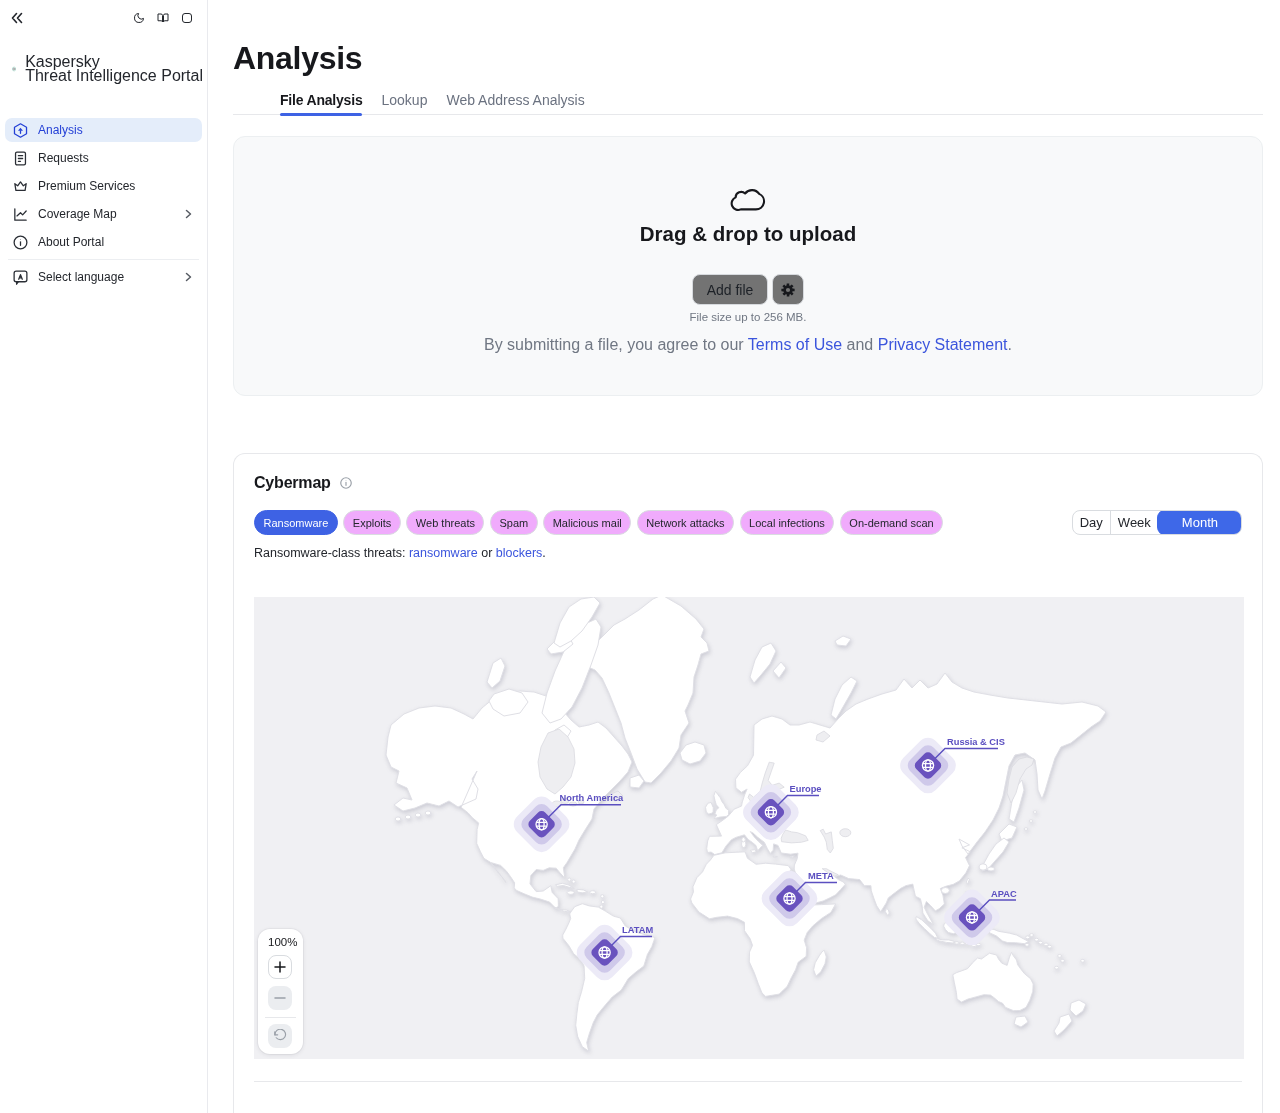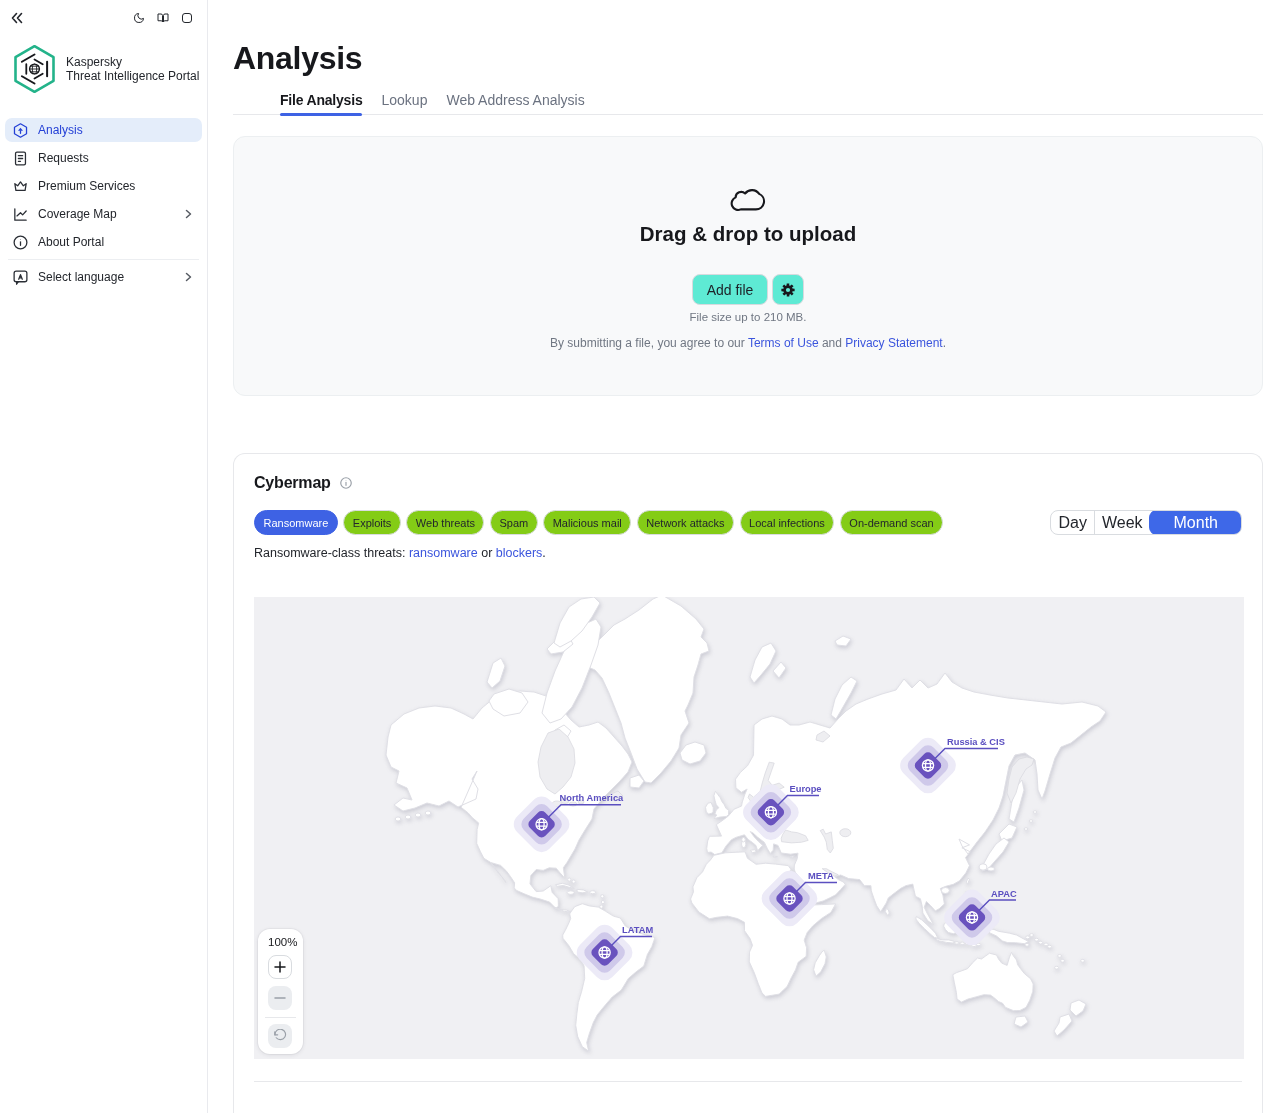--- a/index.html
+++ b/index.html
@@ -4,59 +4,59 @@
 <style>
 * { box-sizing: border-box; margin: 0; padding: 0; }
 html,body { width:1280px; height:1113px; overflow:hidden; background:#fff;
   font-family:"Liberation Sans", sans-serif; color:#1d2127; }
 
 .side { position:fixed; left:0; top:0; width:208px; height:1113px; background:#fff;
   border-right:1px solid #e9eaee; }
 .side-top { display:flex; justify-content:space-between; align-items:center; padding:11px 14px 0 10px; }
 .ticons { display:flex; gap:12px; align-items:center; }
 .logo-row { display:flex; align-items:center; gap:9px; padding:19px 4px 0 12px; }
-.logo-txt { font-size:12px; line-height:14px; color:#23262c; white-space:nowrap; }
+.logo-txt { font-size:16px; line-height:14px; color:#23262c; white-space:nowrap; }
 .nav { padding:24px 5px 0 5px; }
 .nav-item { position:relative; display:flex; align-items:center; gap:9px; height:24px; margin-bottom:4px;
   border-radius:7px; padding:0 8px 0 7px; font-size:12px; color:#23262c; }
 .nav-item svg { flex:0 0 auto; }
 .nav-item.active { background:#e4edfa; color:#2440d6; }
 .nav-item .chev { position:absolute; right:9px; top:50%; margin-top:-5px; }
 .nav-sep { border-top:1px solid #eceef1; margin:5px 3px 5px 3px; }
 
 .main { margin-left:208px; padding:0 17px 0 25px; }
 h1 { font-size:32px; font-weight:700; letter-spacing:-0.3px; color:#17181c; padding-top:40px; }
 .tabs { display:flex; gap:19px; margin-top:15px; border-bottom:1px solid #e7e8eb; }
 .tab { font-size:14px; padding-bottom:6px; color:#6b7280; position:relative; }
 .tab.on { color:#17181c; font-weight:700; letter-spacing:-0.2px;margin-left:47px; }
 .tab.on:after { content:""; position:absolute; left:0; right:0; bottom:-2px; height:3px; background:#3e62e4; border-radius:2px; }
 
 .card1 { margin-top:21px; height:260px; background:#f8f9fa; border:1px solid #eceff1; border-radius:12px;
   text-align:center; }
 .cloud { margin-top:45px; }
 .dragt { font-size:20.5px; font-weight:700; color:#17181c; margin-top:6px; }
 .btnrow { display:flex; justify-content:center; gap:4px; margin-top:28px; }
-.btn { height:31px; background:#5eead4; border:1px solid #d7dade; border-radius:8px; font-size:14px;
+.btn { height:31px; background:#737373; border:1px solid #d7dade; border-radius:8px; font-size:14px;
   color:#1d2127; display:flex; align-items:center; justify-content:center; }
 .btn.addf { width:76px; font-weight:400; }
 .btn.gear { width:32px; }
 .note1 { font-size:11.5px; color:#707783; margin-top:6px; }
-.note2 { font-size:12px; color:#707783; margin-top:13px; }
+.note2 { font-size:16px; color:#707783; margin-top:13px; }
 .note2 a { color:#3b55dd; text-decoration:none; }
 
 .card2 { margin-top:57px; background:#fff; border:1px solid #e7e8eb; border-radius:12px 12px 0 0;
   border-bottom:none; padding:20px 20px 0 20px; height:700px; }
 .cm-head { display:flex; align-items:center; gap:8px; }
 .cm-title { font-size:16px; font-weight:700; color:#17181c; letter-spacing:-0.2px; }
 .chips { display:flex; gap:5.5px; margin-top:18px; align-items:center; white-space:nowrap; }
 .chip { height:24.5px; padding:0 8.5px; display:flex; align-items:center; border-radius:13px;
-  border:1px solid #d9dce0; background:#84cc16; font-size:11px; color:#23262c; }
+  border:1px solid #d9dce0; background:#f0abfc; font-size:11px; color:#23262c; }
 .chip.sel { background:#3e62e4; border-color:#3e62e4; color:#fff; }
 .seg { margin-left:auto; display:flex; height:25px; border:1px solid #d9dce0; border-radius:8px; overflow:hidden; }
-.seg div { padding:0 7px; display:flex; align-items:center; font-size:16px; color:#23262c; border-left:1px solid #d9dce0; }
+.seg div { padding:0 7px; display:flex; align-items:center; font-size:13px; color:#23262c; border-left:1px solid #d9dce0; }
 .seg div:first-child { border-left:none; }
 .seg div.sel { background:#3e68e8; color:#fff; border-color:#3e68e8; margin:-1px; padding:0 24px; border-radius:8px; }
 .threat-line { margin-top:11px; font-size:12.5px; color:#23262c; }
 .threat-line a { color:#3b55dd; text-decoration:none; }
 .map-wrap { position:relative; margin-top:37px; width:990px; height:462px; background:#f0f0f3; }
 .zoomctl { position:absolute; left:4px; top:332px; width:45px; height:125px; background:#fff;
   border-radius:12px; box-shadow:0 0 0 1px rgba(0,0,0,0.03), 0 1px 4px rgba(40,40,60,0.10); padding:3px 10px; }
 .zpct { font-size:11.5px; color:#17181c; text-align:center; margin-top:4px; }
 .zbtn { width:24px; height:24px; margin-top:7px; border-radius:8px; display:flex; align-items:center; justify-content:center; }
 .zbtn.en { background:#fff; border:1px solid #d9dce0; }
@@ -163,21 +163,21 @@
     </svg>
     <div class="dragt">Drag &amp; drop to upload</div>
     <div class="btnrow">
       <div class="btn addf">Add file</div>
       <div class="btn gear">
         <svg width="18" height="18" viewBox="0 0 24 24" fill="#17181c">
             <path d="M10.28 3.17 L13.72 3.17 L13.52 5.89 L14.00 6.03 L14.46 6.20 L14.91 6.41 L17.03 4.54 L19.46 6.97 L17.40 8.76 L17.64 9.19 L17.84 9.64 L18.01 10.11 L20.83 10.28 L20.83 13.72 L18.11 13.52 L17.97 14.00 L17.80 14.46 L17.59 14.91 L19.46 17.03 L17.03 19.46 L15.24 17.40 L14.81 17.64 L14.36 17.84 L13.89 18.01 L13.72 20.83 L10.28 20.83 L10.48 18.11 L10.00 17.97 L9.54 17.80 L9.09 17.59 L6.97 19.46 L4.54 17.03 L6.60 15.24 L6.36 14.81 L6.16 14.36 L5.99 13.89 L3.17 13.72 L3.17 10.28 L5.89 10.48 L6.03 10.00 L6.20 9.54 L6.41 9.09 L4.54 6.97 L6.97 4.54 L8.76 6.60 L9.19 6.36 L9.64 6.16 L10.11 5.99 Z M12 9.2 a2.8 2.8 0 1 0 0 5.6 a2.8 2.8 0 1 0 0-5.6 Z" fill-rule="evenodd"></path>
           </svg>
       </div>
     </div>
-    <div class="note1">File size up to 210 MB.</div>
+    <div class="note1">File size up to 256 MB.</div>
     <div class="note2">By submitting a file, you agree to our <a>Terms of Use</a> and <a>Privacy Statement</a>.</div>
   </div>
   <div class="card2">
     <div class="cm-head">
       <div class="cm-title">Cybermap</div>
       <svg width="14" height="14" viewBox="0 0 24 24" fill="none" stroke="#9aa0a8" stroke-width="2">
           <circle cx="12" cy="12" r="9"></circle>
           <path d="M12 11v5" stroke-linecap="round"></path>
           <circle cx="12" cy="7.5" r="0.7" fill="#9aa0a8" stroke="none"></circle>
         </svg>

